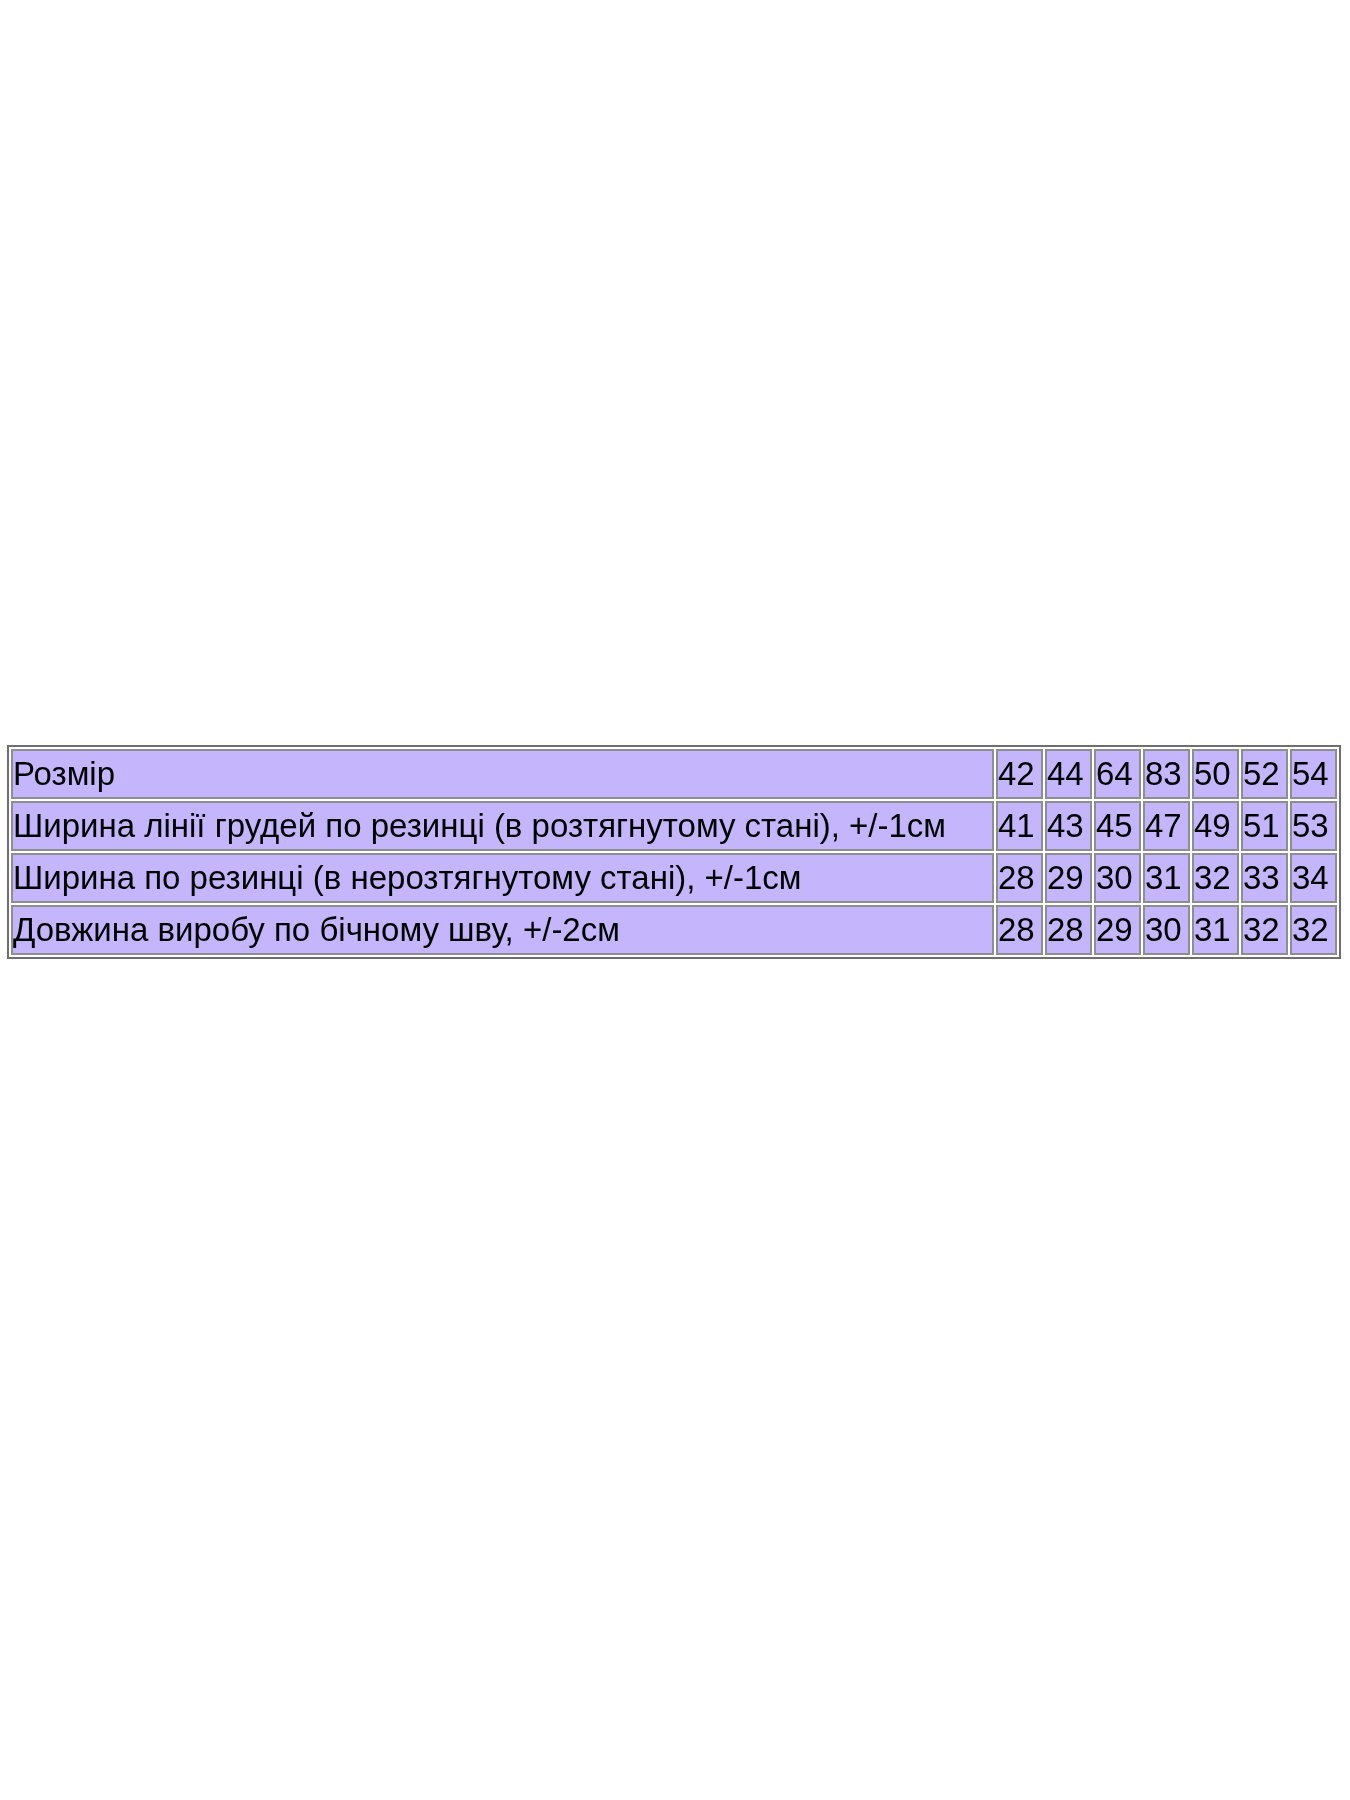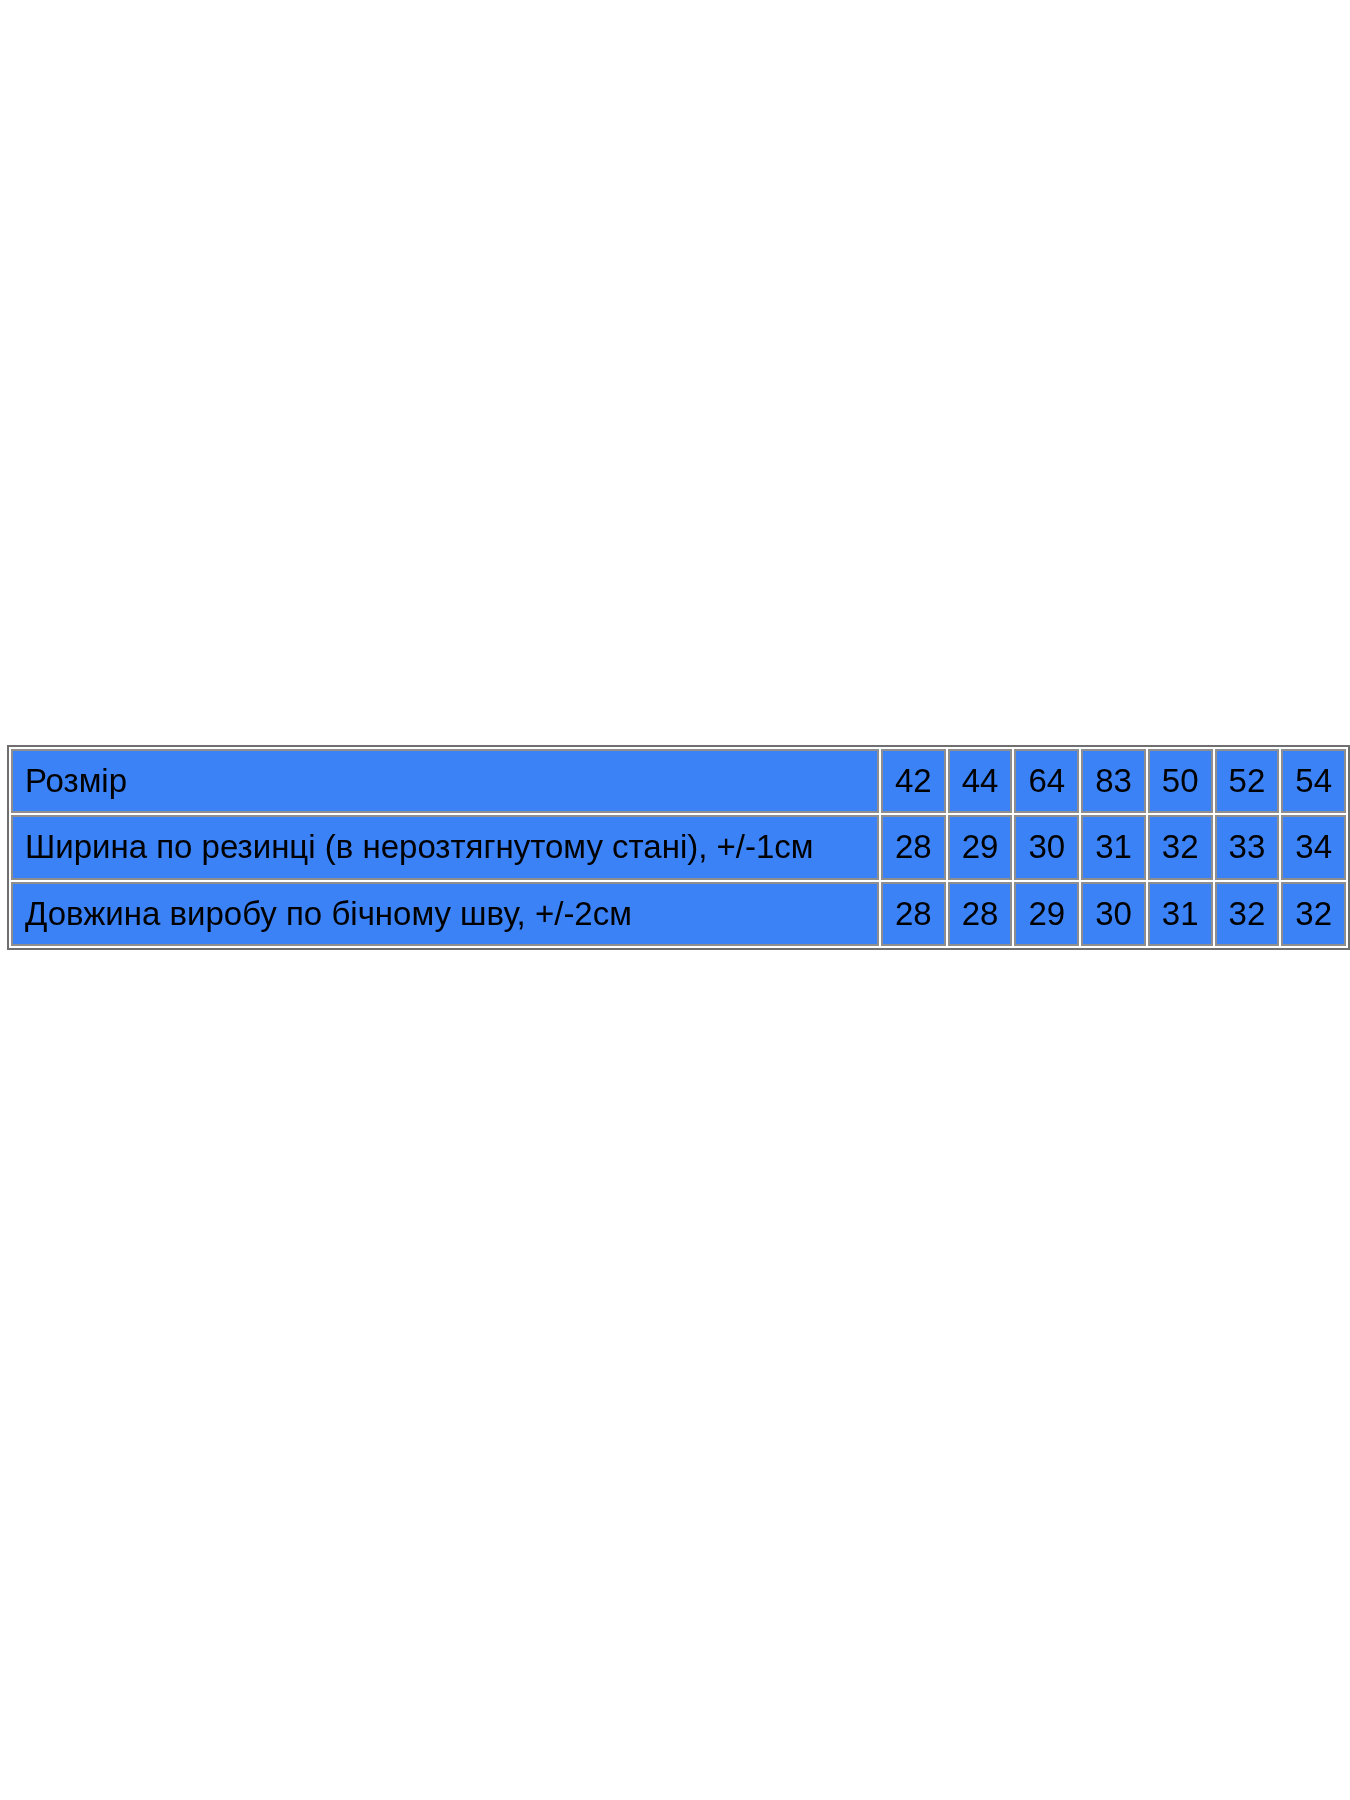--- a/index.html
+++ b/index.html
@@ -27,32 +27,32 @@
     background: #ffffff;
     table-layout: fixed;
     color: #000000;
     font-size: 33px;
     line-height: 1.1;
   }
   table.size-table td {
     box-sizing: border-box;
     border: 2px solid #8e8e8e;
     height: 50px;
-    padding: 12px;
+    padding: 0;
     vertical-align: middle;
     white-space: nowrap;
     overflow: hidden;
-    background: #3b82f6;
+    background: #c4b5fd;
   }
   td.label-cell {
     padding-left: 4px;
     text-align: left;
   }
   td.num-cell {
-    text-align: right;
+    text-align: left;
     margin-left: 16px;
   }
   col.c-label { width: 983px; }
   col.c-num   { width: 47px; }
 </style>
 </head>
 <body>
 
 <div class="page">
   <table class="size-table">
@@ -71,20 +71,30 @@
         <td class="label-cell">Розмір</td>
         <td class="num-cell">42</td>
         <td class="num-cell">44</td>
         <td class="num-cell">64</td>
         <td class="num-cell">83</td>
         <td class="num-cell">50</td>
         <td class="num-cell">52</td>
         <td class="num-cell">54</td>
       </tr>
       <tr>
+        <td class="label-cell">Ширина лінії грудей по резинці (в розтягнутому стані), +/-1см</td>
+        <td class="num-cell">41</td>
+        <td class="num-cell">43</td>
+        <td class="num-cell">45</td>
+        <td class="num-cell">47</td>
+        <td class="num-cell">49</td>
+        <td class="num-cell">51</td>
+        <td class="num-cell">53</td>
+      </tr>
+      <tr>
         <td class="label-cell">Ширина по резинці (в нерозтягнутому стані), +/-1см</td>
         <td class="num-cell">28</td>
         <td class="num-cell">29</td>
         <td class="num-cell">30</td>
         <td class="num-cell">31</td>
         <td class="num-cell">32</td>
         <td class="num-cell">33</td>
         <td class="num-cell">34</td>
       </tr>
       <tr>

